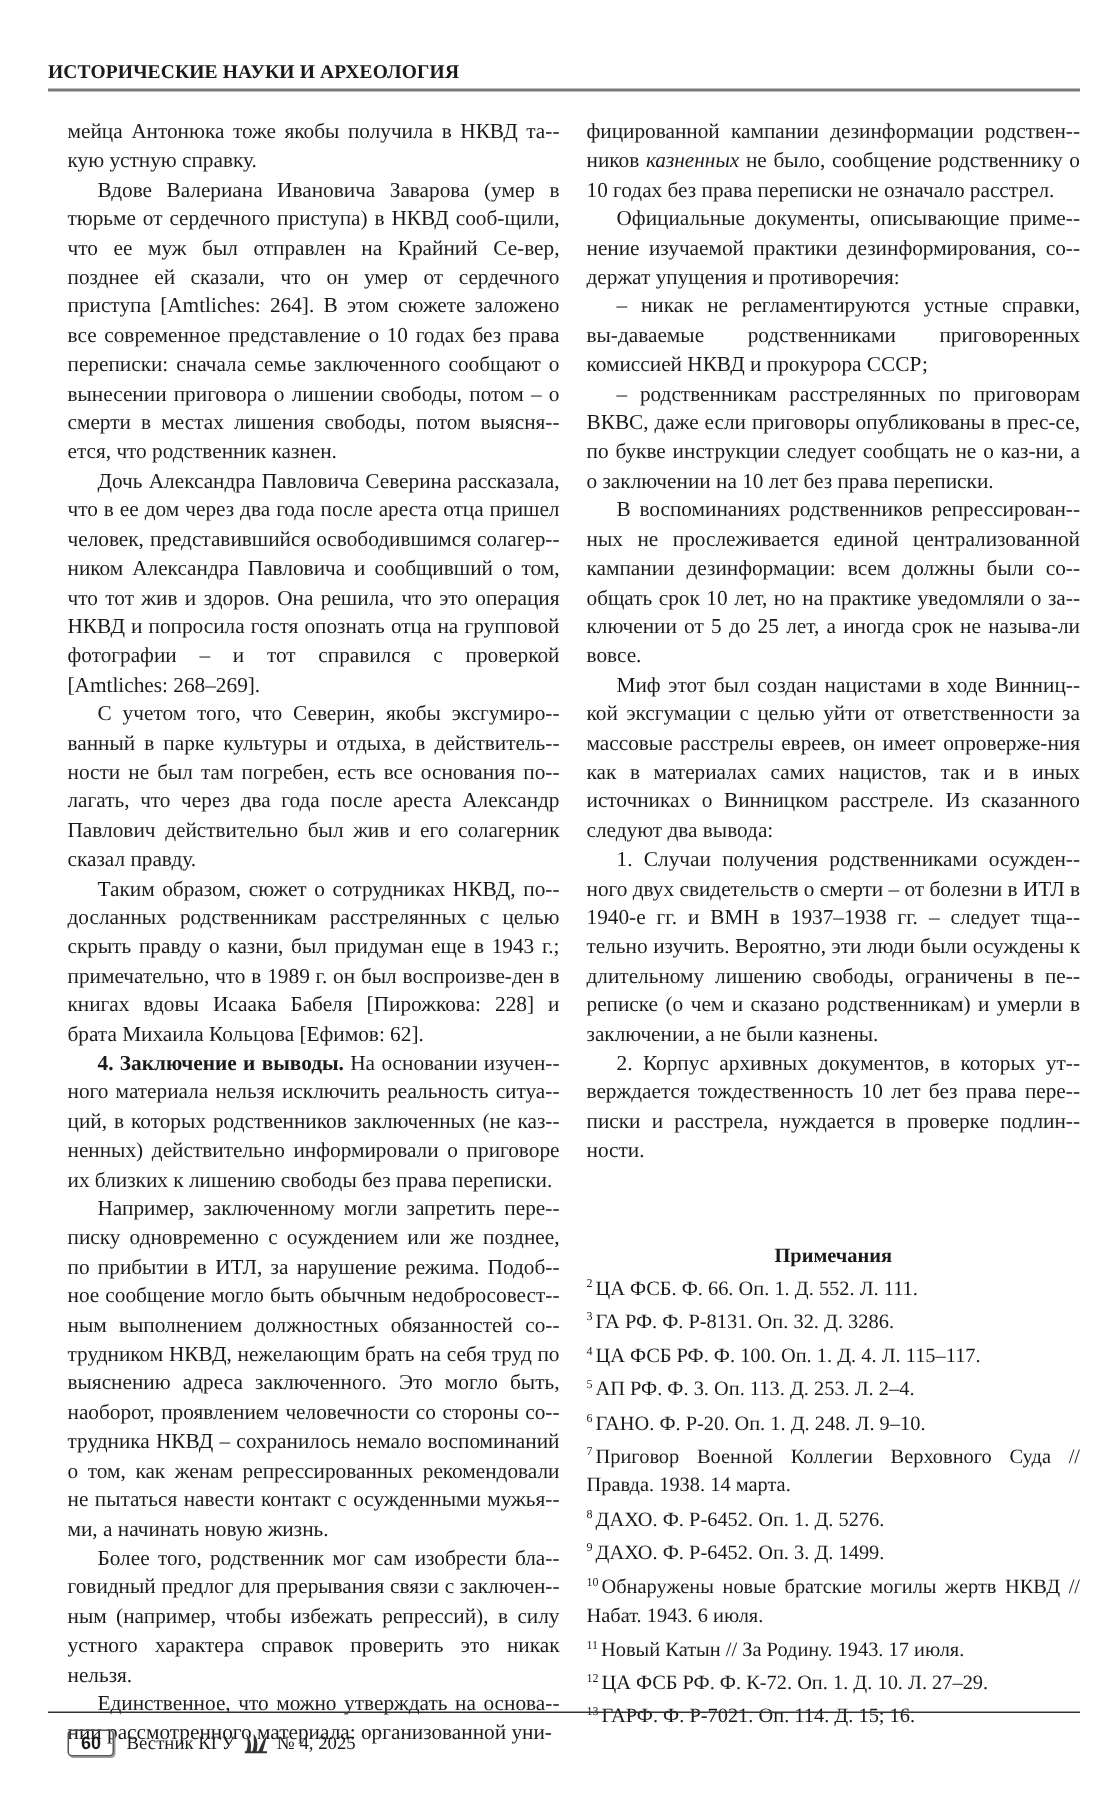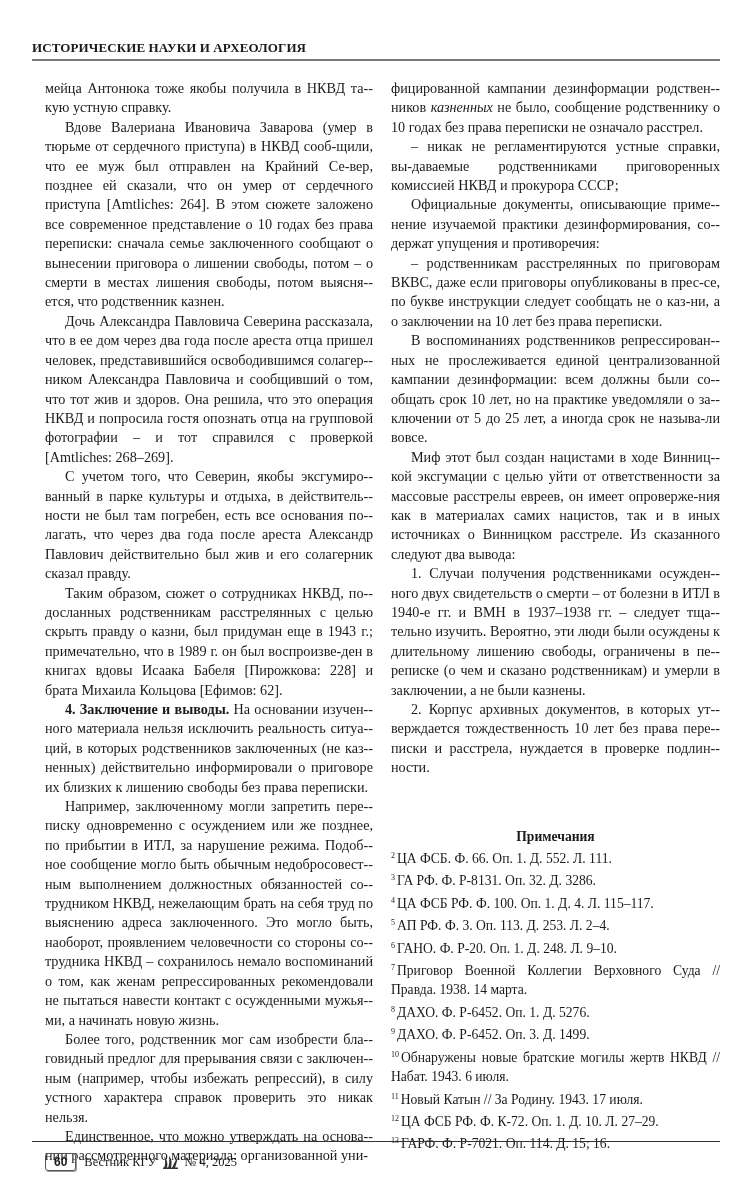--- a/index.html
+++ b/index.html
@@ -40,22 +40,22 @@
   <p class="ind">С учетом того, что Северин, якобы эксгумиро-­ванный в парке культуры и отдыха, в действитель-­ности не был там погребен, есть все основания по-­лагать, что через два года после ареста Александр Павлович действительно был жив и его солагерник сказал правду.</p>
   <p class="ind">Таким образом, сюжет о сотрудниках НКВД, по-­досланных родственникам расстрелянных с целью скрыть правду о казни, был придуман еще в 1943 г.; примечательно, что в 1989 г. он был воспроизве-­ден в книгах вдовы Исаака Бабеля [Пирожкова: 228] и брата Михаила Кольцова [Ефимов: 62].</p>
   <p class="ind"><span class="bold">4. Заключение и выводы.</span><span> На основании изучен-­ного материала нельзя исключить реальность ситуа-­ций, в которых родственников заключенных (не каз-­ненных) действительно информировали о приговоре их близких к лишению свободы без права переписки.</span></p>
   <p class="ind">Например, заключенному могли запретить пере-­писку одновременно с осуждением или же позднее, по прибытии в ИТЛ, за нарушение режима. Подоб-­ное сообщение могло быть обычным недобросовест-­ным выполнением должностных обязанностей со-­трудником НКВД, нежелающим брать на себя труд по выяснению адреса заключенного. Это могло быть, наоборот, проявлением человечности со стороны со-­трудника НКВД – сохранилось немало воспоминаний о том, как женам репрессированных рекомендовали не пытаться навести контакт с осужденными мужья-­ми, а начинать новую жизнь.</p>
   <p class="ind">Более того, родственник мог сам изобрести бла-­говидный предлог для прерывания связи с заключен-­ным (например, чтобы избежать репрессий), в силу устного характера справок проверить это никак нельзя.</p>
   <p class="ind">Единственное, что можно утверждать на основа-­нии рассмотренного материала: организованной уни-</p>
 </div>
 
 <div class="col col-right">
   <p class="first"><span>фицированной кампании дезинформации родствен-­ников </span><span class="it">казненных</span><span> не было, сообщение родственнику о 10 годах без права переписки не означало расстрел.</span></p>
+  <p class="ind">Официальные документы, описывающие приме-­нение изучаемой практики дезинформирования, со-­держат упущения и противоречия:</p>
   <p class="ind">– никак не регламентируются устные справки, вы-­даваемые родственниками приговоренных комиссией НКВД и прокурора СССР;</p>
-  <p class="ind">Официальные документы, описывающие приме-­нение изучаемой практики дезинформирования, со-­держат упущения и противоречия:</p>
   <p class="ind">– родственникам расстрелянных по приговорам ВКВС, даже если приговоры опубликованы в прес-­се, по букве инструкции следует сообщать не о каз-­ни, а о заключении на 10 лет без права переписки.</p>
   <p class="ind">В воспоминаниях родственников репрессирован-­ных не прослеживается единой централизованной кампании дезинформации: всем должны были со-­общать срок 10 лет, но на практике уведомляли о за-­ключении от 5 до 25 лет, а иногда срок не называ-­ли вовсе.</p>
   <p class="ind">Миф этот был создан нацистами в ходе Винниц-­кой эксгумации с целью уйти от ответственности за массовые расстрелы евреев, он имеет опроверже-­ния как в материалах самих нацистов, так и в иных источниках о Винницком расстреле. Из сказанного следуют два вывода:</p>
   <p class="ind">1. Случаи получения родственниками осужден-­ного двух свидетельств о смерти – от болезни в ИТЛ в 1940-е гг. и ВМН в 1937–1938 гг. – следует тща-­тельно изучить. Вероятно, эти люди были осуждены к длительному лишению свободы, ограничены в пе-­реписке (о чем и сказано родственникам) и умерли в заключении, а не были казнены.</p>
   <p class="ind">2. Корпус архивных документов, в которых ут-­верждается тождественность 10 лет без права пере-­писки и расстрела, нуждается в проверке подлин-­ности.</p>
 
   <div class="notes">
     <p class="notes-title">Примечания</p>
     <div id="notes-list">
         <p class="note"><sup>2</sup><span>ЦА ФСБ. Ф. 66. Оп. 1. Д. 552. Л. 111.</span></p>

